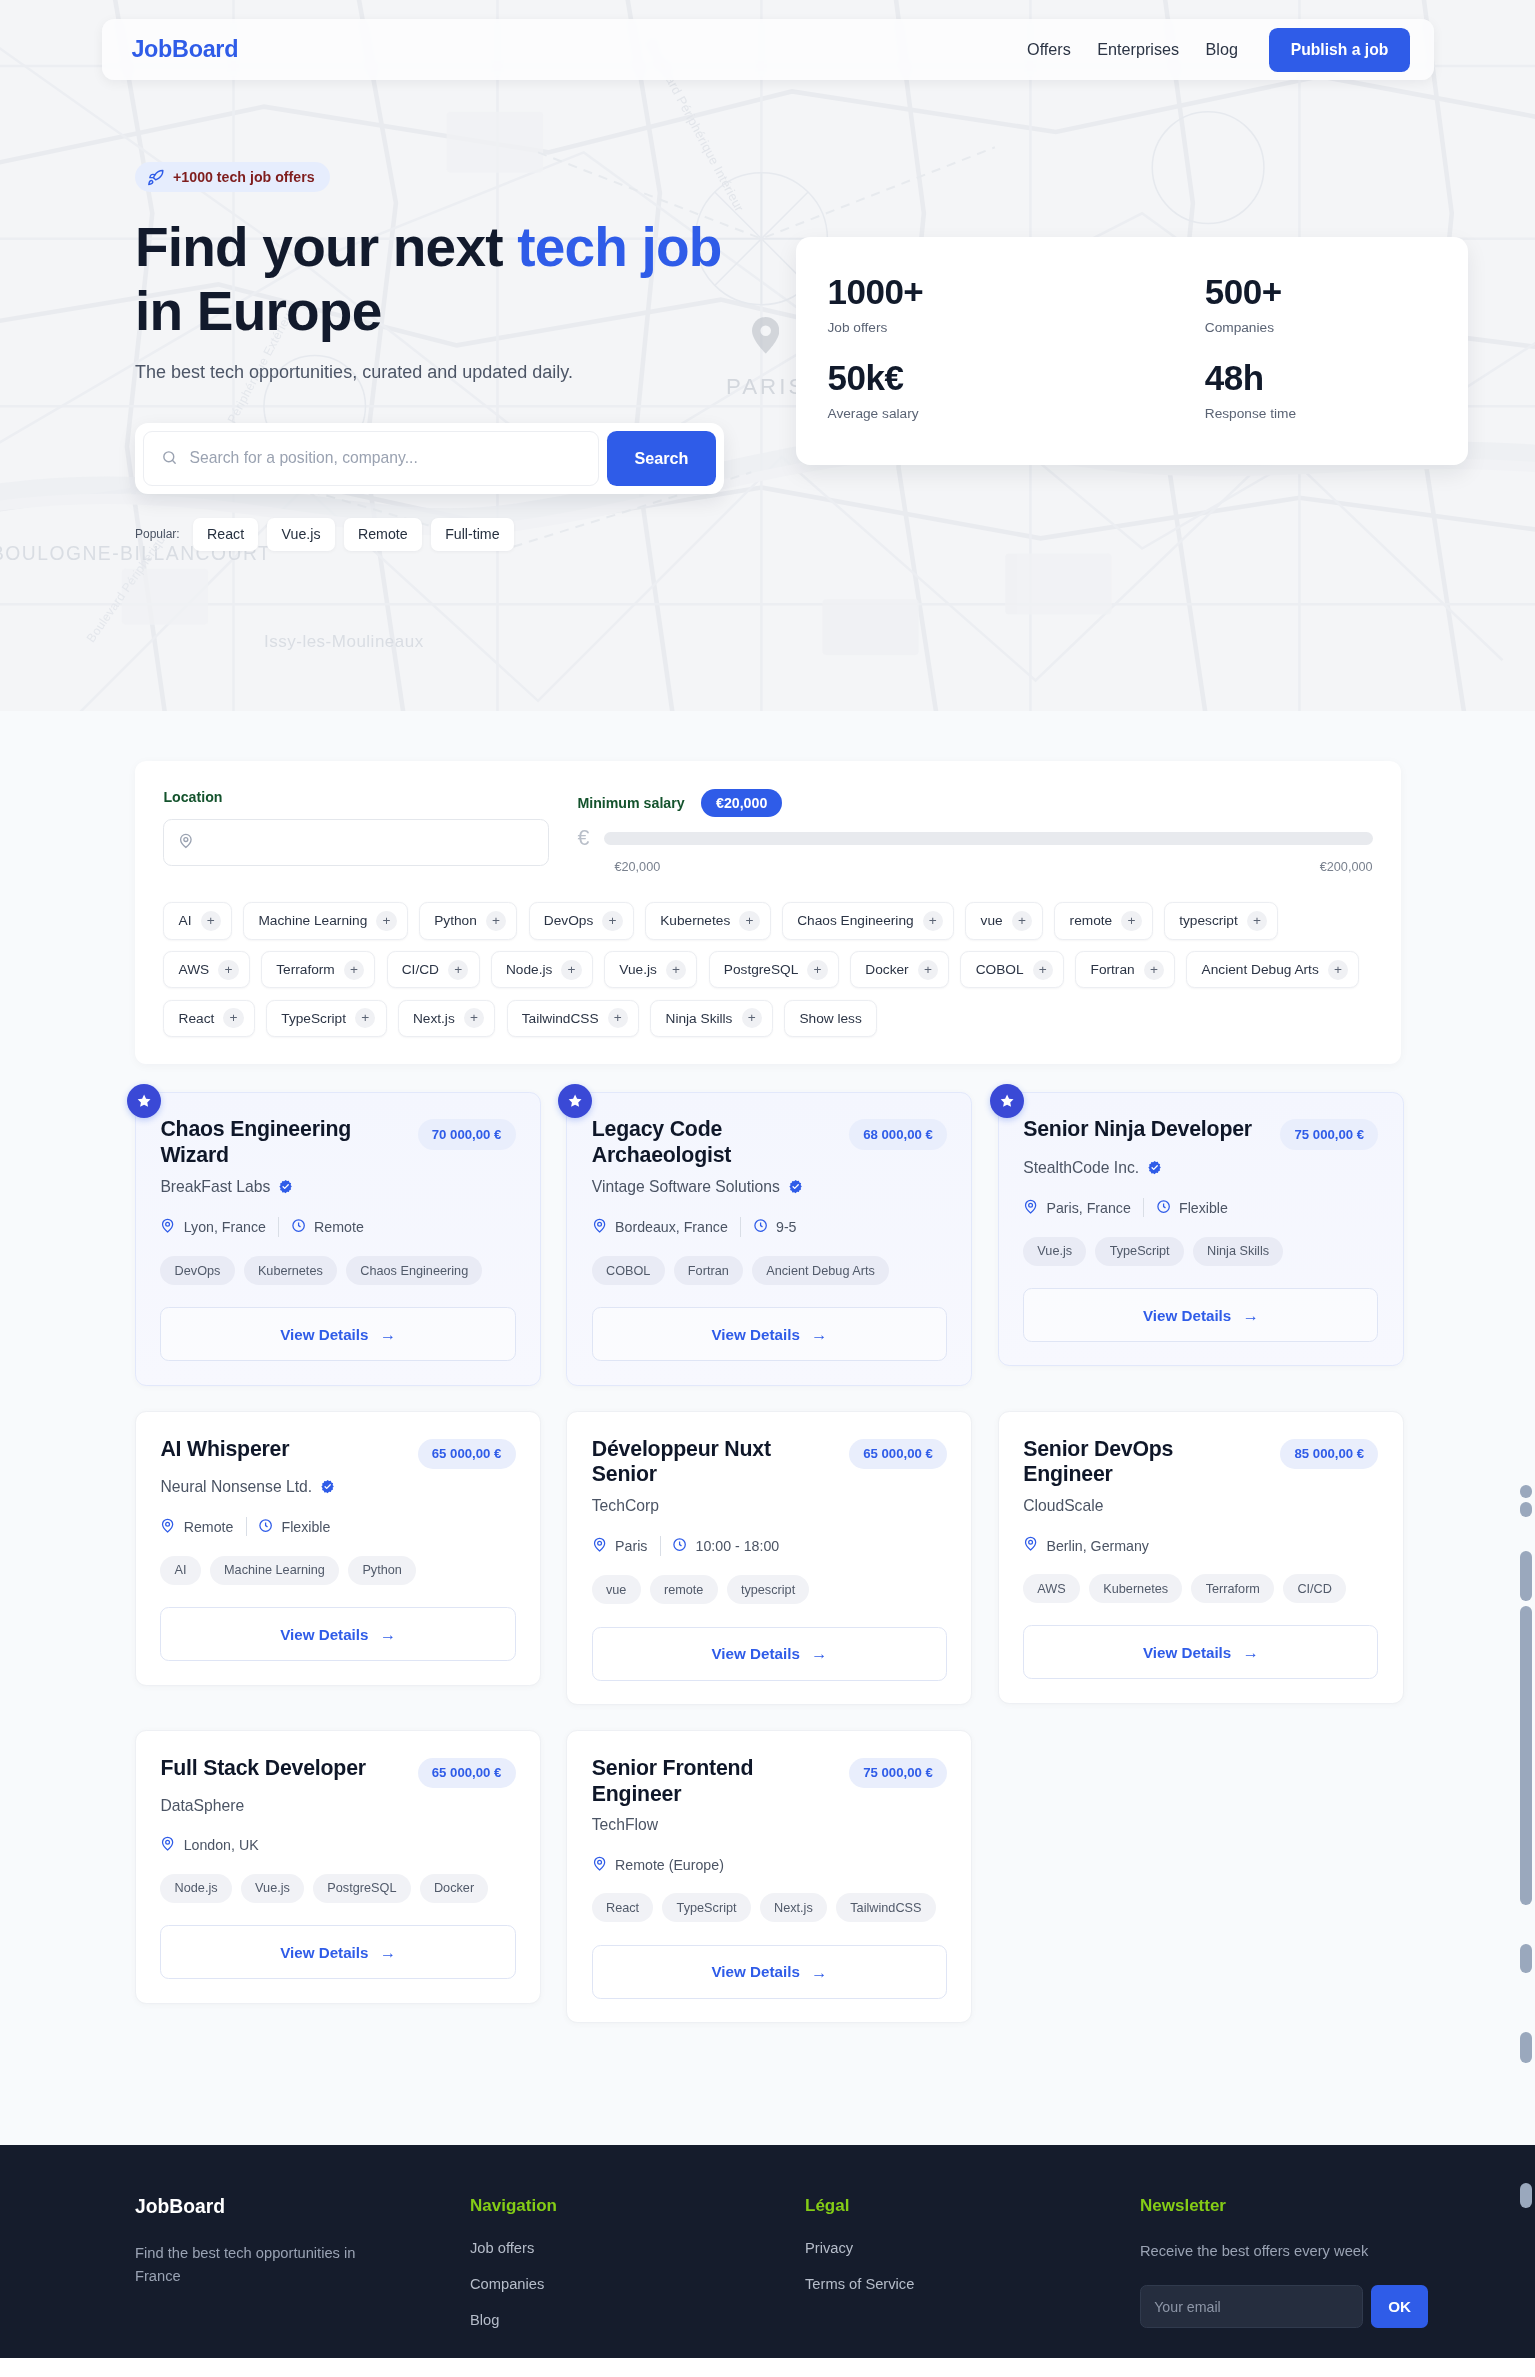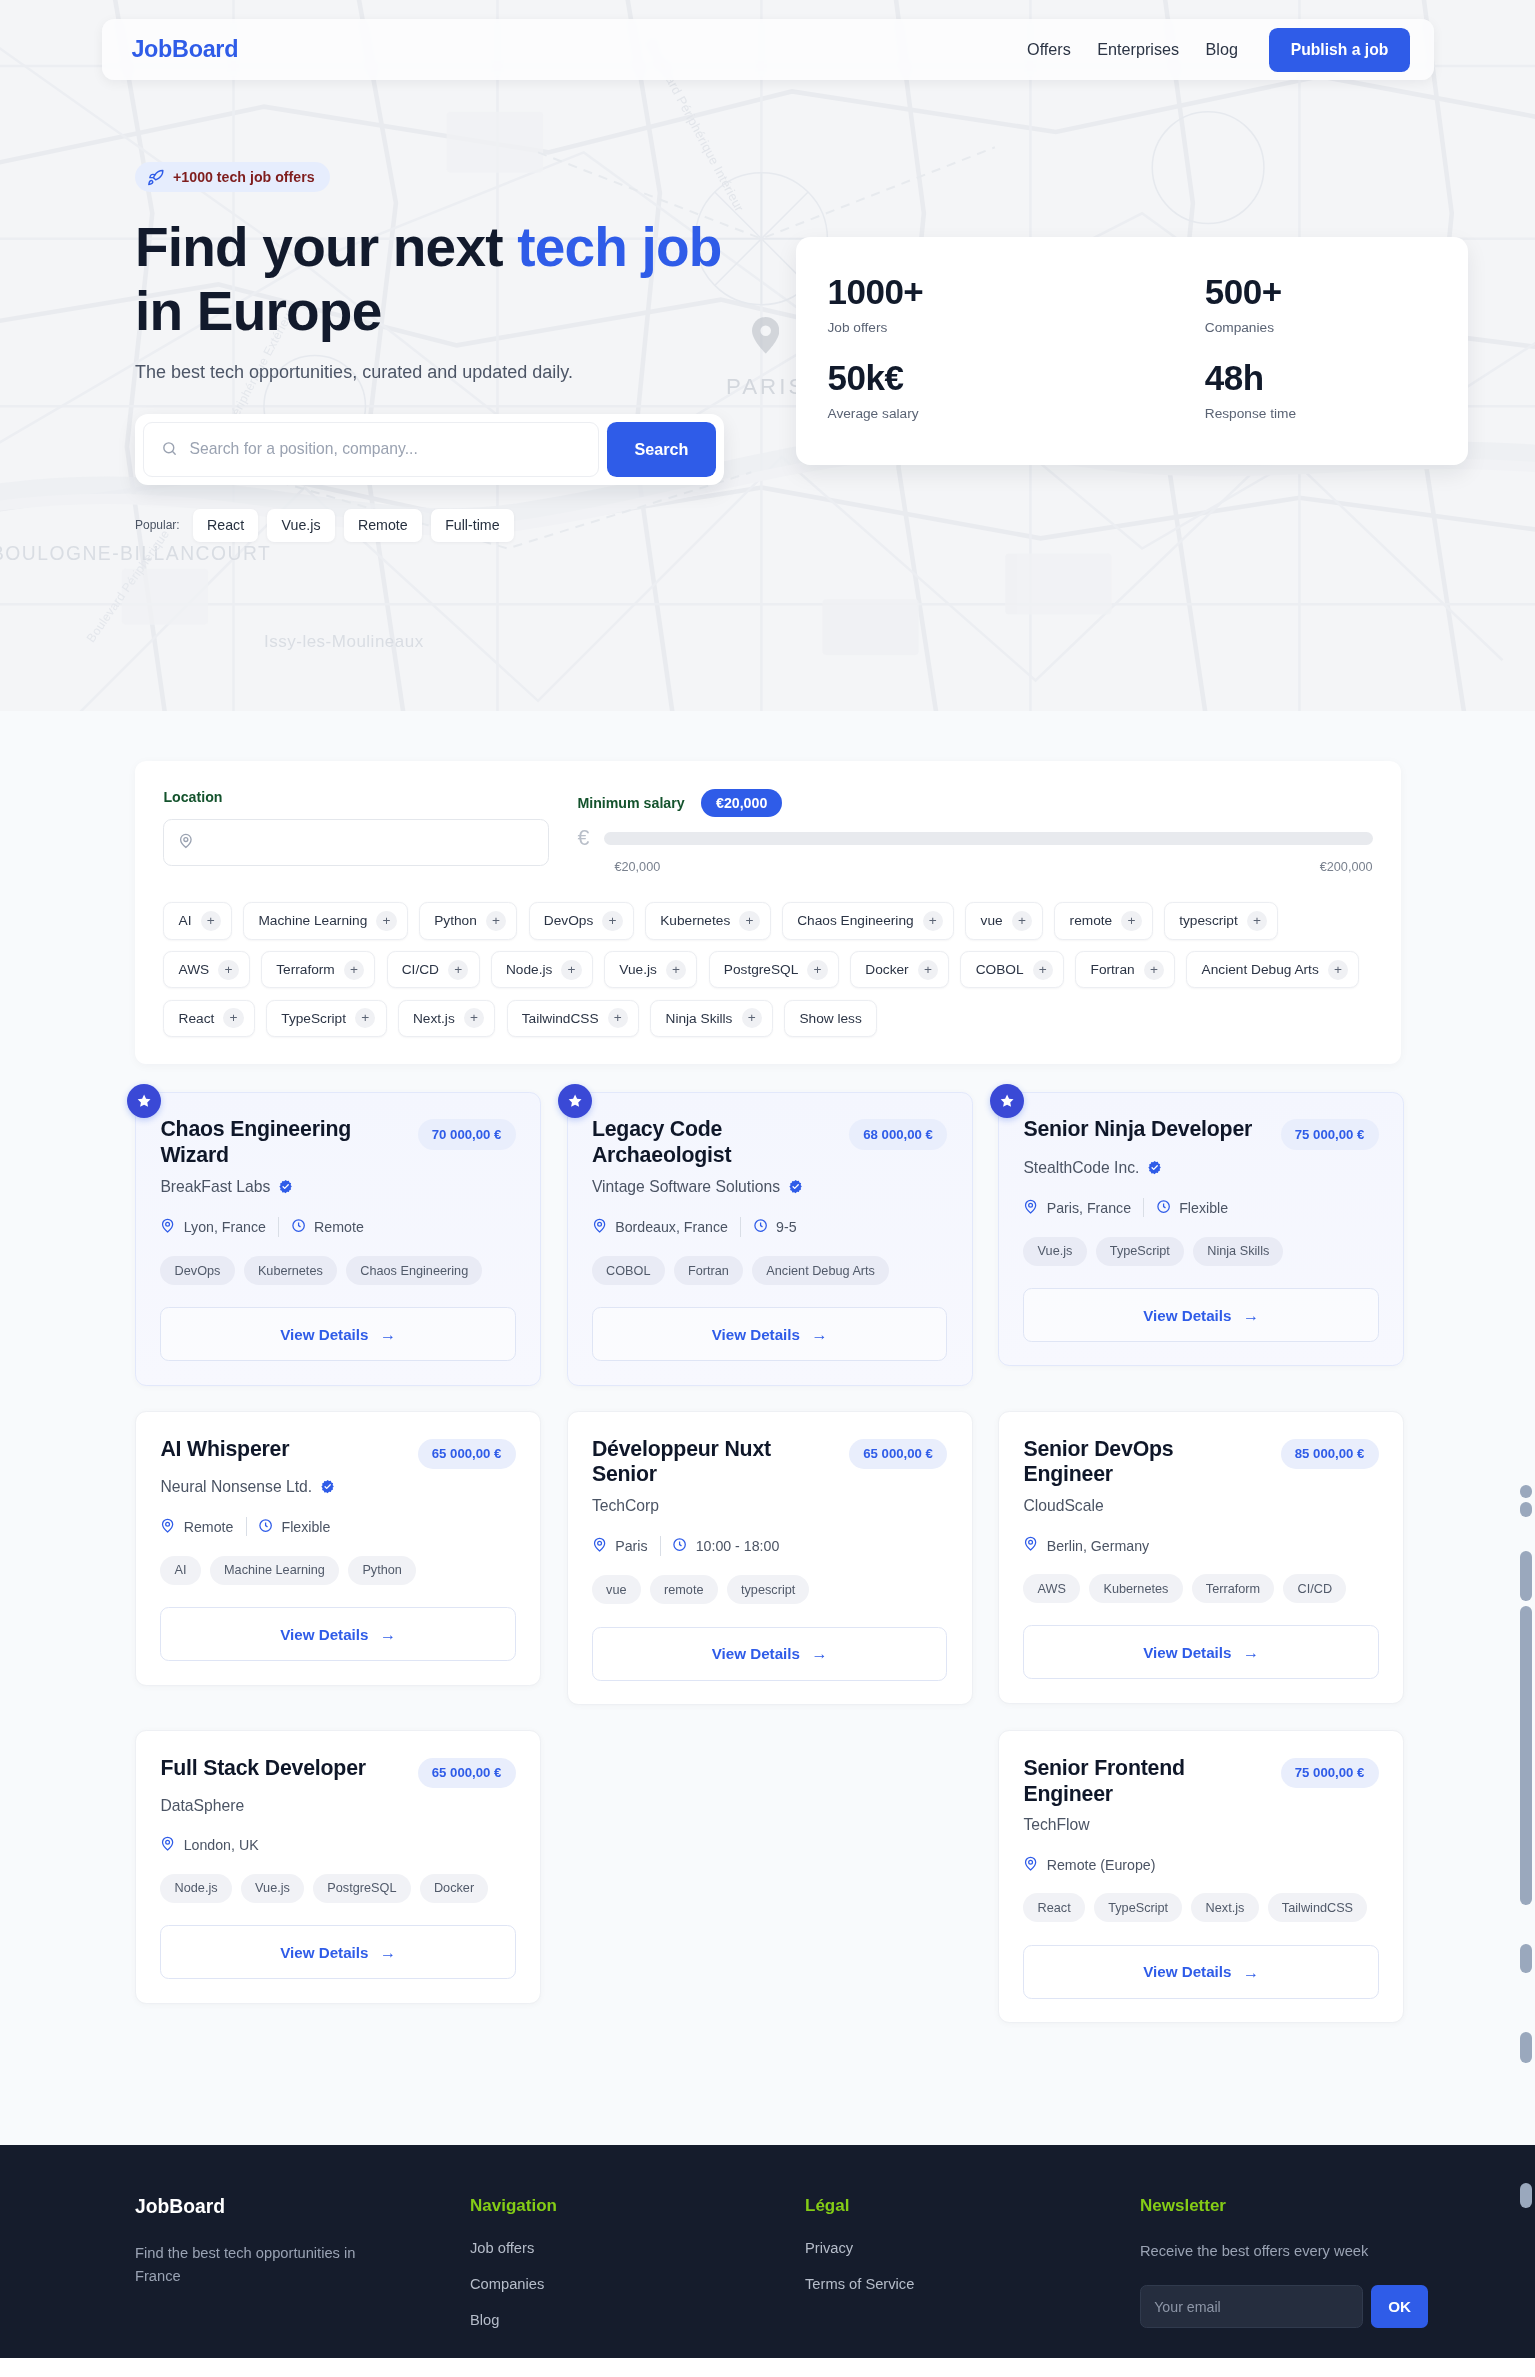--- a/index.html
+++ b/index.html
@@ -126,21 +126,21 @@
     max-width: 599px;
   }
   .hero-title .accent { color: #2f5ce8; }
   .hero-sub {
     margin-top: 18.3px;
     font-size: 18px;
     color: #4d5667;
   }
 
   .search-shell {
-    margin-top: 31px;
+    margin-top: 40px;
     width: 589px;
     background: #ffffff;
     border-radius: 13.2px;
     padding: 8.1px;
     box-shadow: 0 7.1px 19.3px rgba(15,23,42,.09);
     display: flex;
     align-items: center;
     gap: 8.1px;
   }
   .search-field {
@@ -318,21 +318,20 @@
   .tag-pill.plain { padding: 7.6px 14.2px; }
 
   
   .cards {
     position: absolute;
     left: 135px; top: 1092px;
     width: 1269px;
     display: flex;
     flex-wrap: wrap;
     gap: 25.4px 25.4px;
-    justify-content: space-between;
   }
   .job-card {
     position: relative;
     width: 406px;
     background: #ffffff;
     border: 0.5px solid #eef0f4;
     border-radius: 11.2px;
     padding: 24.4px 24.4px 23.4px 24.4px;
     box-shadow: 0 1px 6.1px rgba(15,23,42,.035);
     align-self: flex-start;

